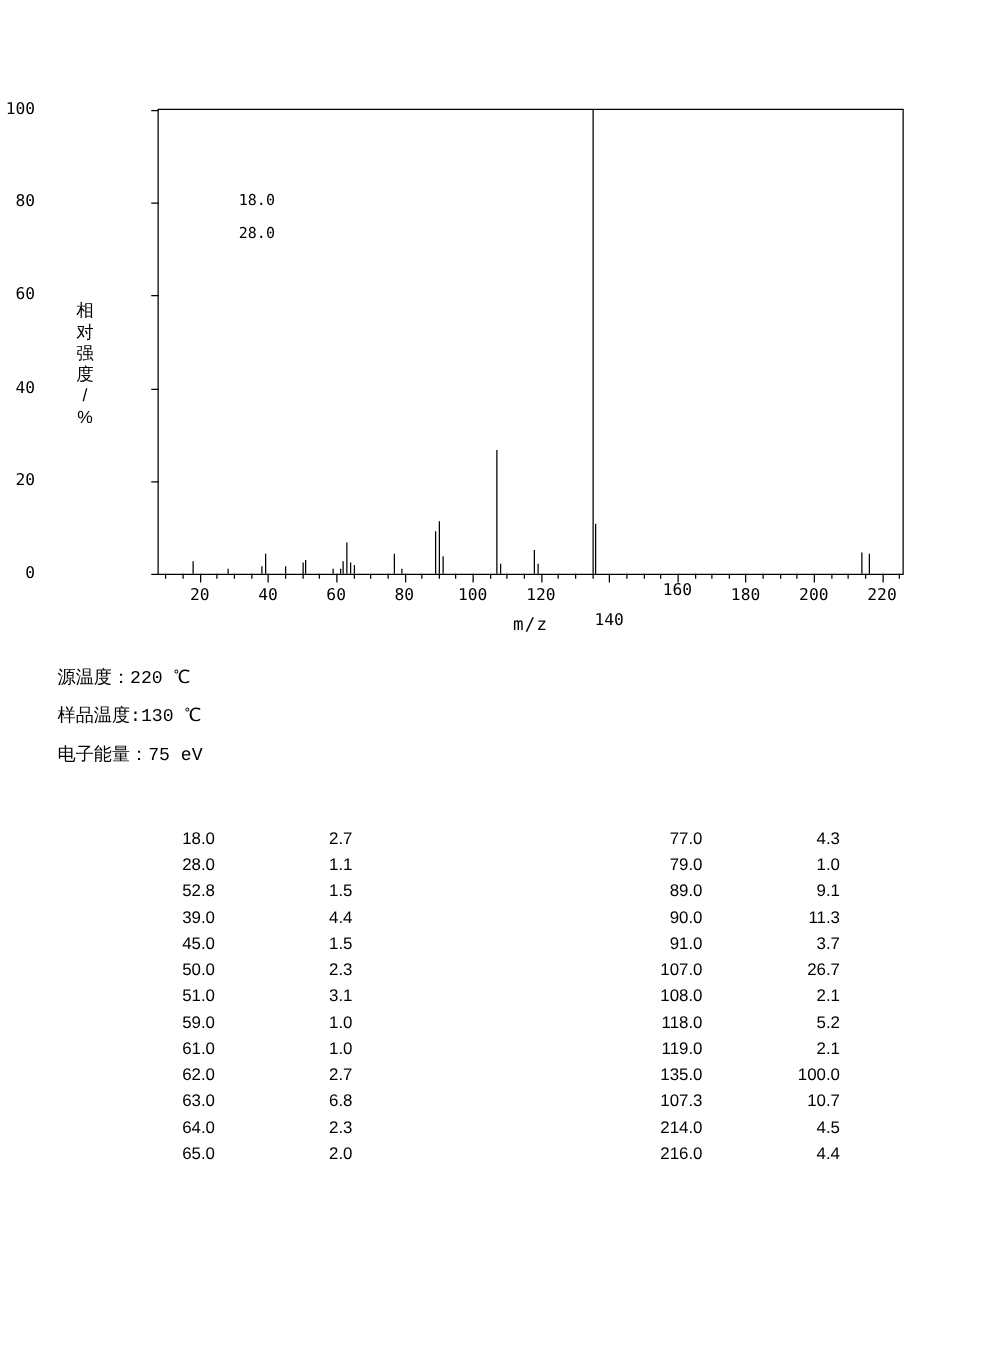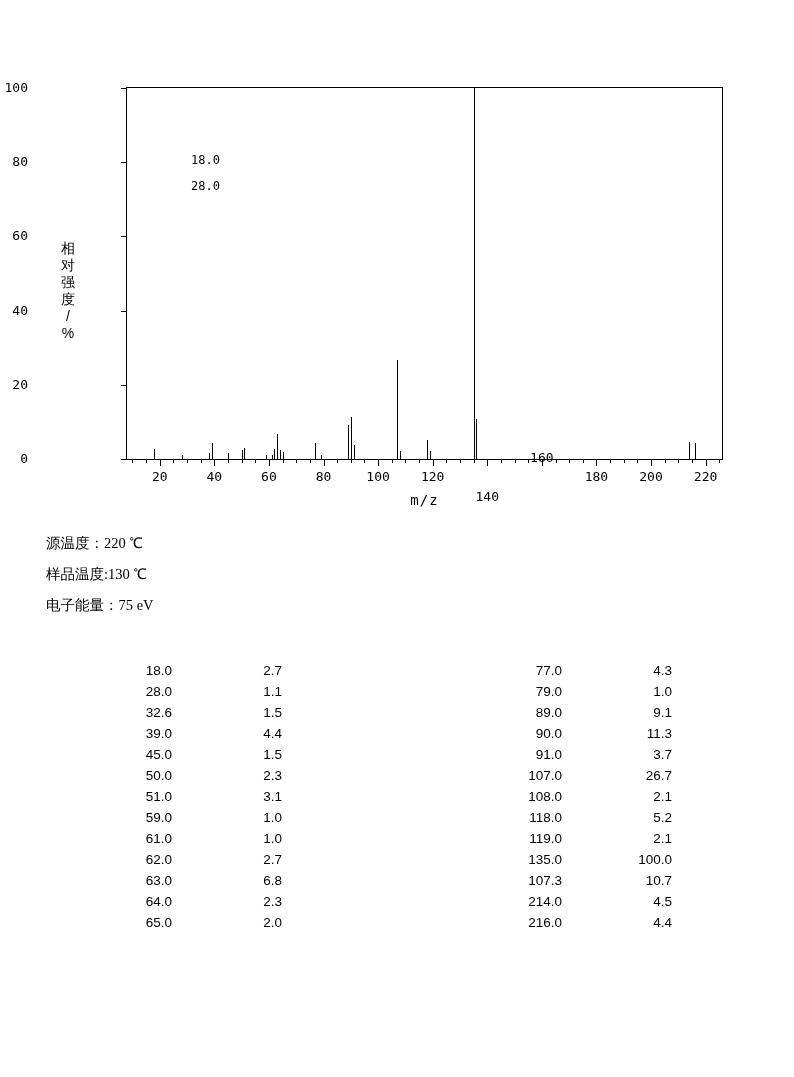--- a/index.html
+++ b/index.html
@@ -118,21 +118,21 @@
   #ylabel span { display: block; }
 
   
   #conditions {
     position: absolute;
     left: 46px;
     top: 528px;
     width: 420px;
   }
   .cond-line {
-    font-family: Liberation Serif, serif;
+    font-family: Liberation Mono, monospace;
     font-size: 14.5px;
     line-height: 31px;
     color: #000;
     white-space: pre;
   }
 
   
   #peak-table {
     position: absolute;
     left: 0;
@@ -266,41 +266,41 @@
           <div class="xtick minor" style="left: 564.98px;"></div>
           <div class="xtick major" style="left: 578.62px;"></div>
           <div class="xtick minor" style="left: 592.27px;"></div>
           <div class="xtick-label" style="left: 32.75px; top: 381px;">20</div>
           <div class="xtick-label" style="left: 87.34px; top: 381px;">40</div>
           <div class="xtick-label" style="left: 141.93px; top: 381px;">60</div>
           <div class="xtick-label" style="left: 196.51px; top: 381px;">80</div>
           <div class="xtick-label" style="left: 251.1px; top: 381px;">100</div>
           <div class="xtick-label" style="left: 305.69px; top: 381px; text-align: center;">120</div>
           <div class="xtick-label" style="left: 360.28px; top: 381px; margin-top: 20px;">140</div>
-          <div class="xtick-label" style="left: 414.86px; top: 362px;">160</div>
+          <div class="xtick-label" style="left: 414.86px; top: 377px;">160</div>
           <div class="xtick-label" style="left: 469.45px; top: 381px; text-align: center;">180</div>
           <div class="xtick-label" style="left: 524.04px; top: 381px;">200</div>
           <div class="xtick-label" style="left: 578.62px; top: 381px;">220</div>
         </div>
     </div>
 
     <div id="xlabel">m/z</div>
   </div>
 
   <div id="conditions">
     <div class="cond-line">源温度：220 ℃</div>
     <div class="cond-line">样品温度:130 ℃</div>
     <div class="cond-line">电子能量：75 eV</div>
   </div>
 
   <div id="peak-table">
     <div class="table-col" id="col-left">
         <div class="table-row"><span class="tr-mz">18.0</span><span class="tr-int">2.7</span></div>
         <div class="table-row"><span class="tr-mz">28.0</span><span class="tr-int">1.1</span></div>
-        <div class="table-row"><span class="tr-mz">32.6</span><span class="tr-int">1.5</span></div>
+        <div class="table-row"><span class="tr-mz">52.8</span><span class="tr-int">1.5</span></div>
         <div class="table-row"><span class="tr-mz">39.0</span><span class="tr-int">4.4</span></div>
         <div class="table-row"><span class="tr-mz">45.0</span><span class="tr-int">1.5</span></div>
         <div class="table-row"><span class="tr-mz">50.0</span><span class="tr-int">2.3</span></div>
         <div class="table-row"><span class="tr-mz">51.0</span><span class="tr-int">3.1</span></div>
         <div class="table-row"><span class="tr-mz">59.0</span><span class="tr-int">1.0</span></div>
         <div class="table-row"><span class="tr-mz">61.0</span><span class="tr-int">1.0</span></div>
         <div class="table-row"><span class="tr-mz">62.0</span><span class="tr-int">2.7</span></div>
         <div class="table-row"><span class="tr-mz">63.0</span><span class="tr-int">6.8</span></div>
         <div class="table-row"><span class="tr-mz">64.0</span><span class="tr-int">2.3</span></div>
         <div class="table-row"><span class="tr-mz">65.0</span><span class="tr-int">2.0</span></div>

